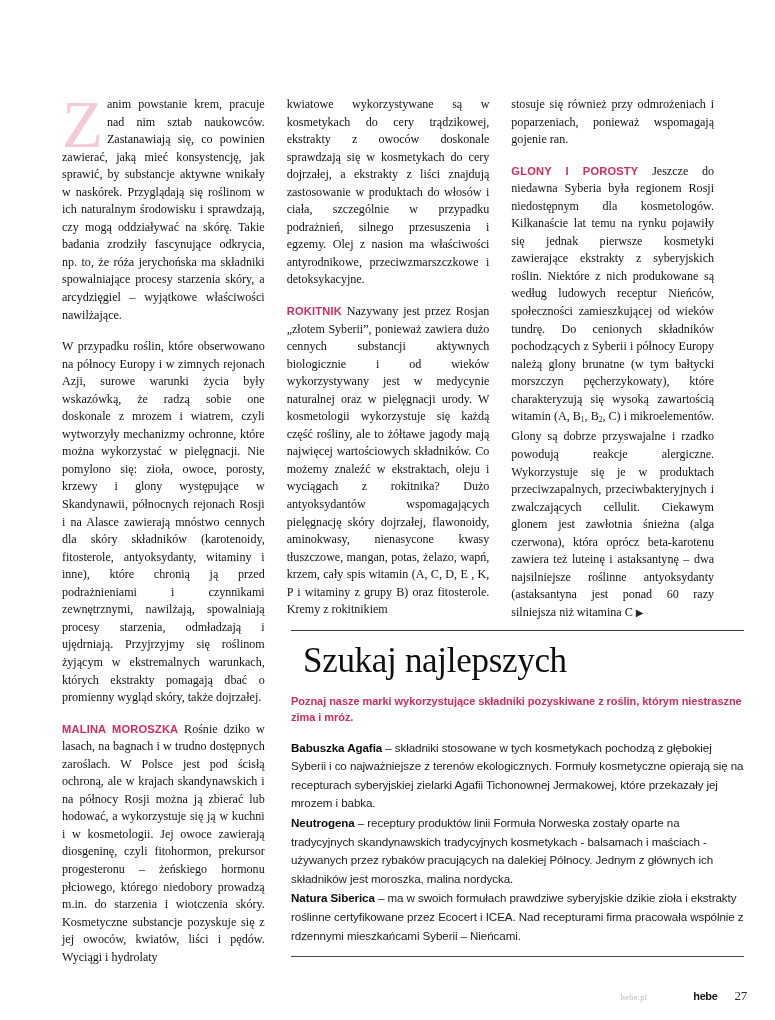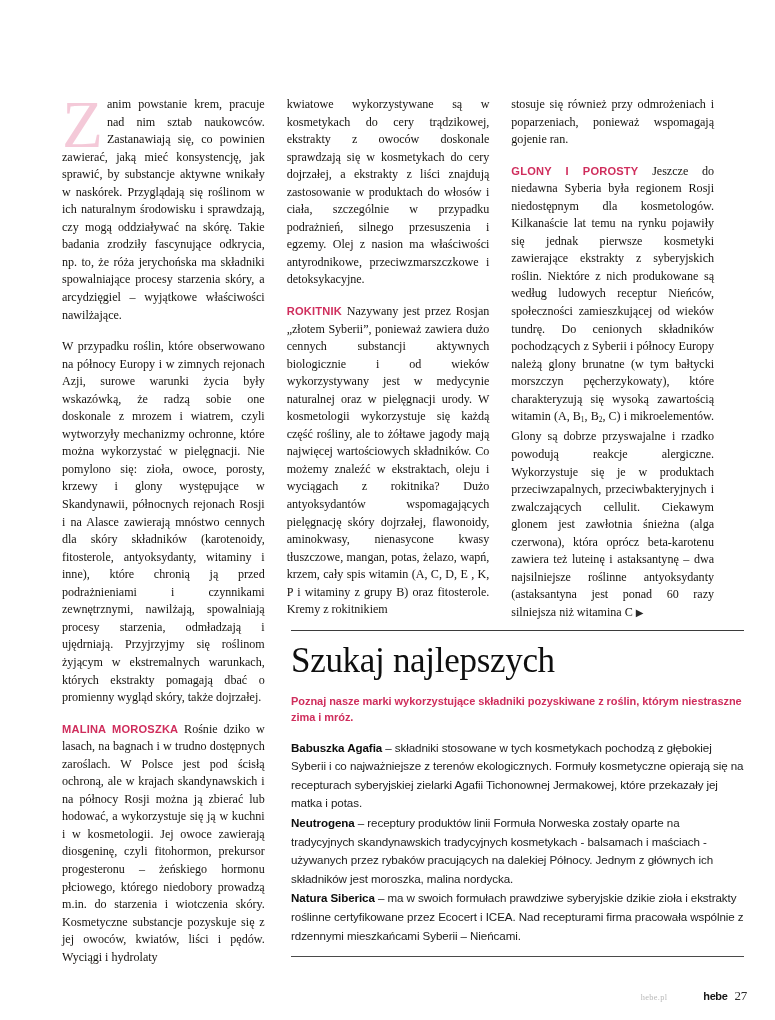--- a/index.html
+++ b/index.html
@@ -98,21 +98,21 @@
   .promo-rule.bottom {
     border-top: 1.3px solid #4a4a4a;
     margin-top: 11px;
   }
   .promo-title {
     font-family: "Liberation Serif", serif;
     font-size: 35px;
     line-height: 1.05;
     font-weight: 400;
     color: #0f0f0f;
-    margin: 12px 0 3px 0;
+    margin: 12px 0 3px 12px;
     letter-spacing: -0.3px;
   }
   .promo-sub {
     font-family: "Liberation Sans", sans-serif;
     font-weight: bold;
     color: #cf2d5c;
     font-size: 11px;
     line-height: 16.4px;
     margin: 13px 0 13px 0;
     letter-spacing: -0.05px;
@@ -132,21 +132,21 @@
     color: #0d0d0d;
   }
 
   
   .footer {
     position: absolute;
     right: 28px;
     bottom: 16px;
     display: flex;
     align-items: baseline;
-    gap: 7px;
+    gap: 17px;
   }
   .footer-url {
     font-family: "Liberation Serif", serif;
     font-size: 8.4px;
     color: #b9b9b9;
     letter-spacing: 0.3px;
   }
   .footer-logo {
     font-family: "Liberation Sans", sans-serif;
     font-weight: bold;
@@ -185,21 +185,21 @@
       <p class="gap-before"><span class="runhead">GLONY I POROSTY</span> <span>Jeszcze do niedawna Syberia była regionem Rosji niedostępnym dla kosmetologów. Kilkanaście lat temu na rynku pojawiły się jednak pierwsze kosmetyki zawierające ekstrakty z syberyjskich roślin. Niektóre z nich produkowane są według ludowych receptur Nieńców, społeczności zamieszkującej od wieków tundrę. Do cenionych składników pochodzących z Syberii i północy Europy należą glony brunatne (w tym bałtycki morszczyn pęcherzykowaty), które charakteryzują się wysoką zawartością witamin (A, B</span><sub>1</sub><span>, B</span><sub>2</sub><span>, C) i mikroelementów. Glony są dobrze przyswajalne i rzadko powodują reakcje alergiczne. Wykorzystuje się je w produktach przeciwzapalnych, przeciwbakteryjnych i zwalczających cellulit. Ciekawym glonem jest zawłotnia śnieżna (alga czerwona), która oprócz beta-karotenu zawiera też luteinę i astaksantynę – dwa najsilniejsze roślinne antyoksydanty (astaksantyna jest ponad 60 razy silniejsza niż witamina C</span> <span class="endmark">▶</span></p>
     </div>
 
   </div>
 
   <div class="promo">
     <div class="promo-rule"></div>
     <h2 class="promo-title">Szukaj najlepszych</h2>
     <div class="promo-sub">Poznaj nasze marki wykorzystujące składniki pozyskiwane z roślin, którym niestraszne zima i mróz.</div>
     <div class="promo-body">
-      <p><span class="brand">Babuszka Agafia</span><span> – składniki stosowane w tych kosmetykach pochodzą z głębokiej Syberii i co najważniejsze z terenów ekologicznych. Formuły kosmetyczne opierają się na recepturach syberyjskiej zielarki Agafii Tichonownej Jermakowej, które przekazały jej matka i potas.</span></p>
+      <p><span class="brand">Babuszka Agafia</span><span> – składniki stosowane w tych kosmetykach pochodzą z głębokiej Syberii i co najważniejsze z terenów ekologicznych. Formuły kosmetyczne opierają się na recepturach syberyjskiej zielarki Agafii Tichonownej Jermakowej, które przekazały jej mrozem i babka.</span></p>
       <p><span class="brand">Neutrogena</span><span> – receptury produktów linii Formuła Norweska zostały oparte na tradycyjnych skandynawskich tradycyjnych kosmetykach - balsamach i maściach - używanych przez rybaków pracujących na dalekiej Północy. Jednym z głównych ich składników jest moroszka, malina nordycka.</span></p>
       <p><span class="brand">Natura Siberica</span><span> – ma w swoich formułach prawdziwe syberyjskie dzikie zioła i ekstrakty roślinne certyfikowane przez Ecocert i ICEA. Nad recepturami firma pracowała wspólnie z rdzennymi mieszkańcami Syberii – Nieńcami.</span></p>
     </div>
     <div class="promo-rule bottom"></div>
   </div>
 
   <div class="footer">
     <span class="footer-url">hebe.pl</span>
     <span class="footer-logo">hebe</span>
     <span class="footer-page">27</span>

